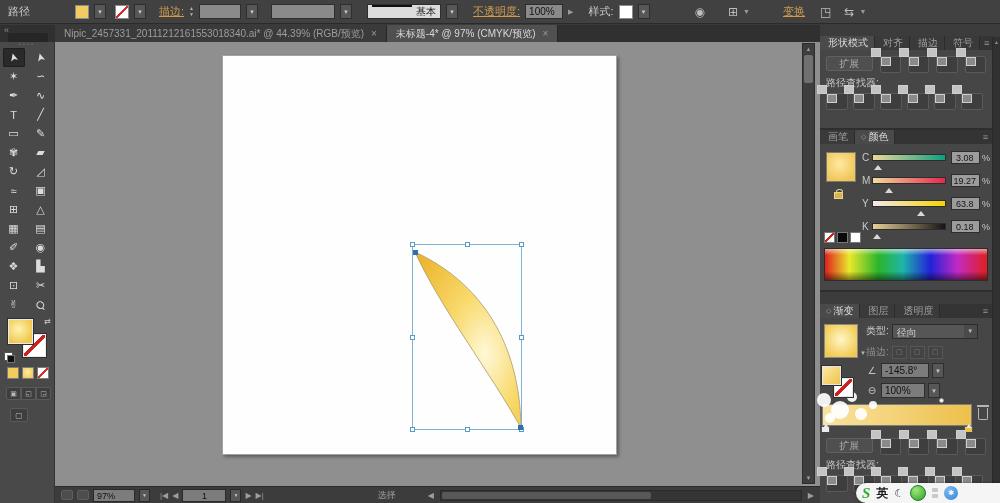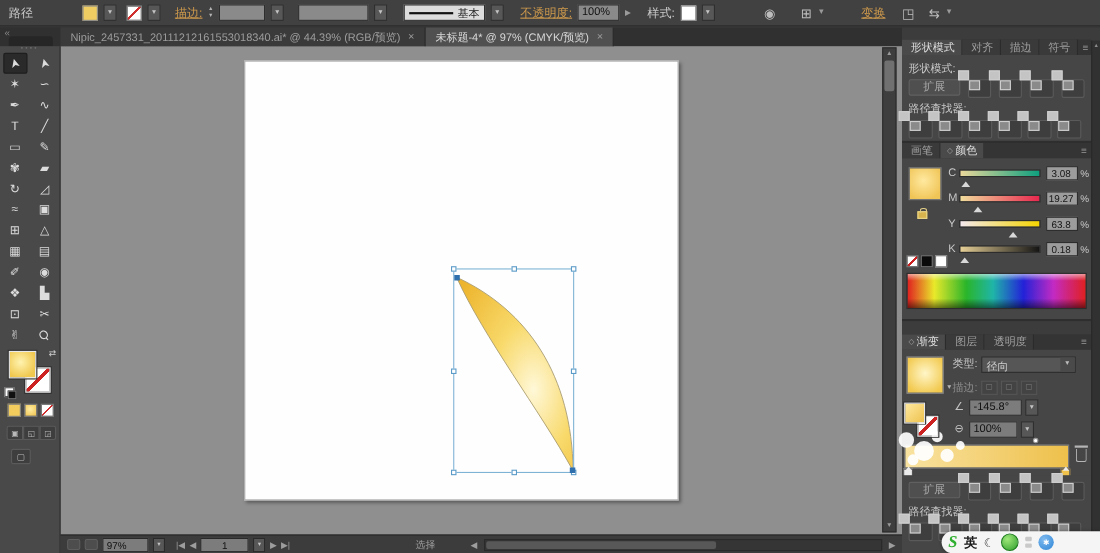--- a/index.html
+++ b/index.html
@@ -14,21 +14,21 @@
   .link{color:#cf9a4c;text-decoration:underline;font-size:11px}
   .sw{width:14px;height:14px;border:1px solid #8a8a8a;background:#f0cd62}
   .sw.none{background:linear-gradient(135deg,#fff 44%,#d03030 44%,#d03030 56%,#fff 56%)}
   .sw.white{background:#fff}
   .dd{width:12px;height:15px;background:#575757;border:1px solid #2e2e2e;color:#c4c4c4;
       font-size:6px;display:flex;align-items:center;justify-content:center}
   .fld{background:#8a8a8a;color:#111;border:1px solid #2e2e2e;height:15px;line-height:13px;
        font-size:10px;padding:0 3px}
   .stepper{display:flex;flex-direction:column;justify-content:center;gap:1px;color:#b5b5b5;font-size:5px;line-height:5px}
   .spv{width:74px;height:15px;background:#dcdcdc;border:1px solid #2e2e2e;display:flex;
-       align-items:center;gap:4px;padding:0 4px;color:#222;font-size:10px}
+       gap:4px;padding:0 4px;color:#222;font-size:10px}
   .spv .line{flex:1;height:2px;background:#111}
   .cb-ic{color:#bdbdbd;font-size:12px}
   .tiny-arrow{color:#9a9a9a;font-size:7px}
 
   
   .tabbar-bg{position:absolute;left:0;top:25px;width:1000px;height:17px;background:#303030}
   .tools-corner{position:absolute;left:0;top:25px;width:55px;height:17px;background:#303030}
   .tools-corner .coll{position:absolute;left:4px;top:0;color:#8a8a8a;font-size:9px}
   .tools-corner .minitab{position:absolute;left:8px;top:8px;width:40px;height:9px;background:#262626;border-radius:3px 3px 0 0}
   .doc-tabs{position:absolute;left:55px;top:25px;height:17px;display:flex;z-index:2}
@@ -441,21 +441,20 @@
           </div>
 
           <div class="ptab">
             <span class="chev"></span>
             <span>符号</span>
           </div>
         </div>
       <span class="pmenu">≡</span>
     </div>
     <div class="pbody" style="height:80px">
-      <div class="plabel">形状模式:</div>
       <div class="btnrow">
 
         <span class="expand">扩展</span>
 
           <span class="pfbtn" title="unite"><span class="pfic"></span></span>
 
           <span class="pfbtn" title="minus-front"><span class="pfic"></span></span>
 
           <span class="pfbtn" title="intersect"><span class="pfic"></span></span>
 

